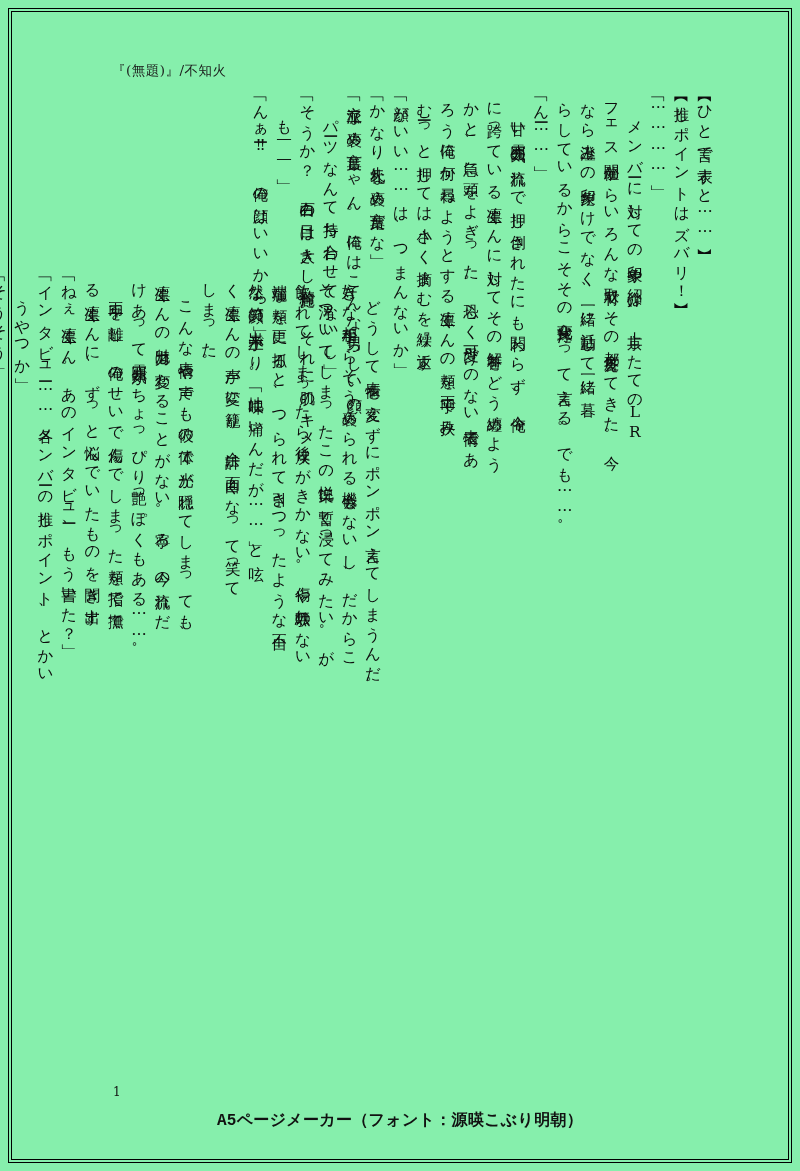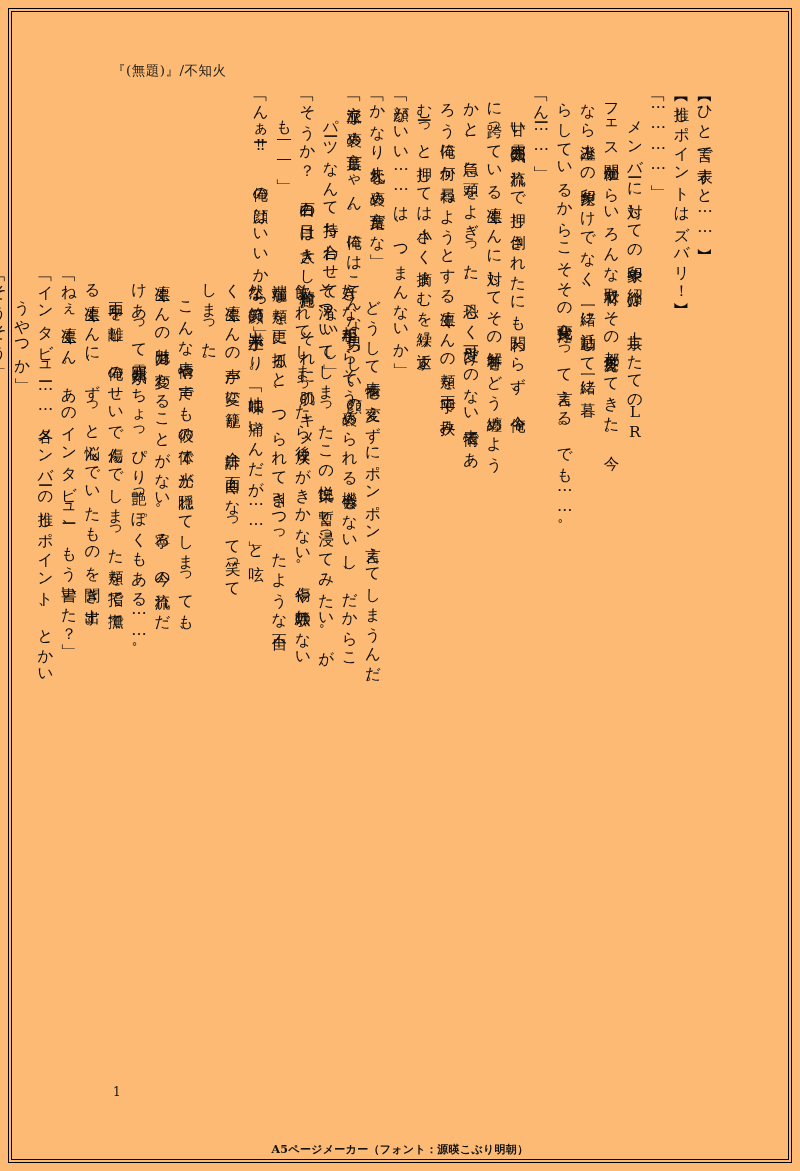--- a/index.html
+++ b/index.html
@@ -10,21 +10,21 @@
   body {
     width: 800px;
     height: 1171px;
     font-family: "DejaVu Serif", "Liberation Serif", serif;
     overflow: hidden;
   }
   .page {
     position: relative;
     width: 800px;
     height: 1171px;
-    background: #fdba74;
+    background: #86efac;
     box-sizing: border-box;
   }
   .page-frame {
     position: absolute;
     left: 8px;
     top: 8px;
     width: 784px;
     height: 1155px;
     border: 1px solid #000000;
     box-sizing: border-box;
@@ -44,26 +44,27 @@
     top: 62px;
     font-size: 13.5px;
     color: #1a1a1a;
     letter-spacing: 0.5px;
     white-space: nowrap;
   }
   .footer {
     position: absolute;
     left: 0;
     right: 0;
-    bottom: 14px;
+    bottom: 40px;
     text-align: center;
-    font-size: 11px;
+    font-size: 16px;
     font-weight: bold;
     color: #111111;
     letter-spacing: 0.3px;
+    font-family: Liberation Mono, monospace;
   }
   .page-number {
     position: absolute;
     left: 113px;
     bottom: 72px;
     font-size: 12px;
     color: #111111;
   }
   
   .body-area {

